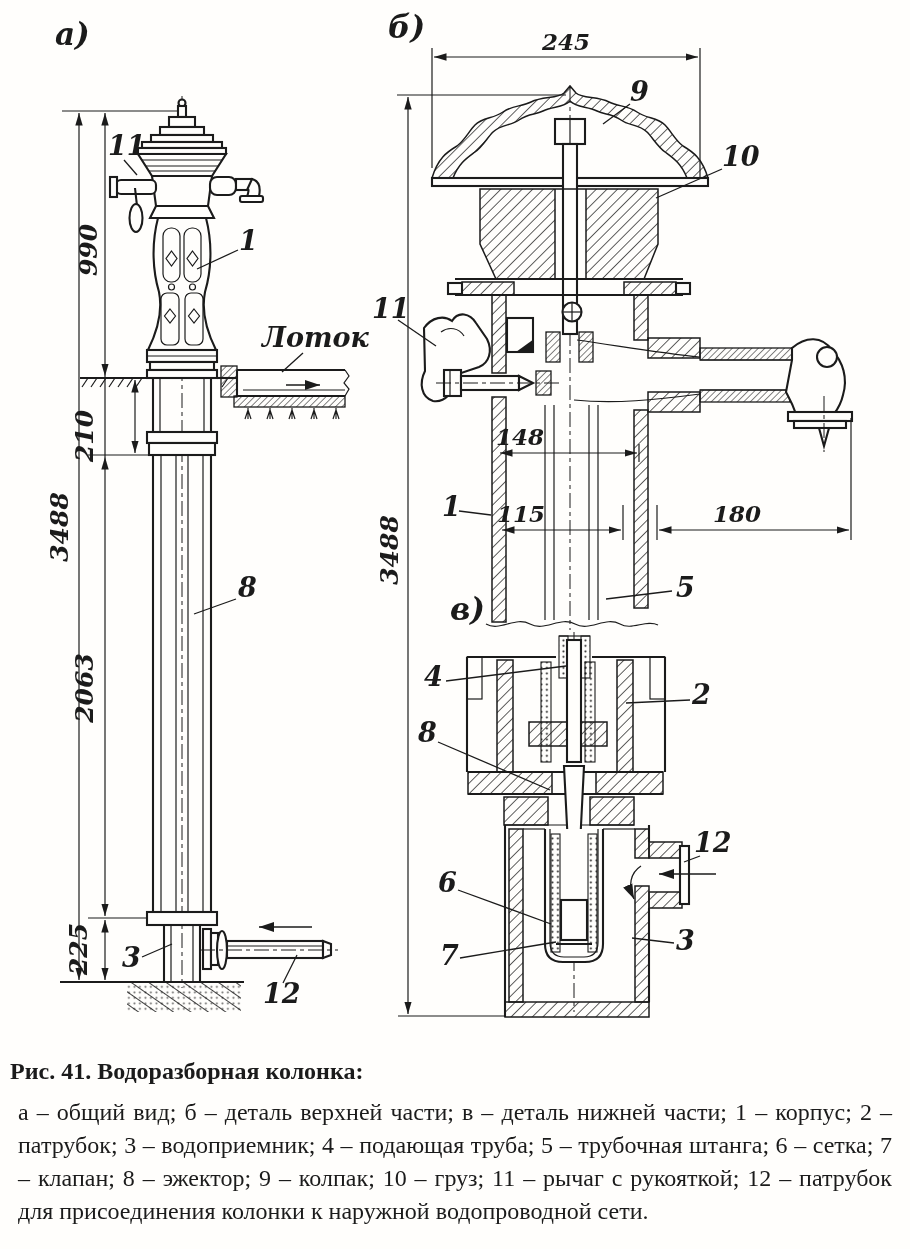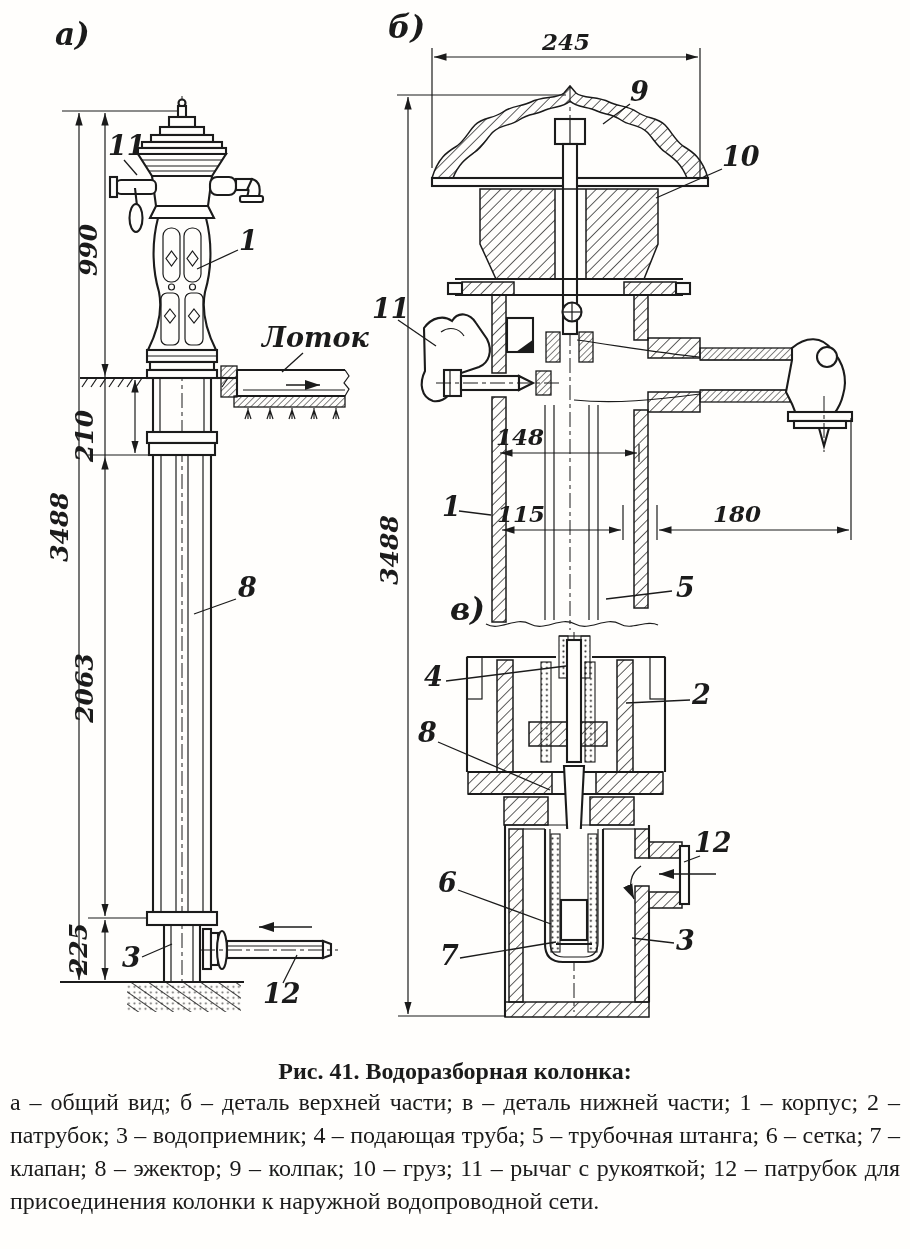--- a/index.html
+++ b/index.html
@@ -16,22 +16,22 @@
   .ht{fill:url(#h45);stroke:#1b1b1b;stroke-width:1.5;}
   .htd{fill:url(#h45d);stroke:#1b1b1b;stroke-width:1.3;}
   .dt{fill:url(#dots);stroke:#1b1b1b;stroke-width:1.1;}
   text{fill:#1b1b1b;}
   .dimtxt{font:italic 600 25px "DejaVu Serif",serif;}
   .dimtxt2{font:italic 600 23px "DejaVu Serif",serif;}
   .ref{font:italic 600 27px "DejaVu Serif",serif;}
   .viewlbl{font:italic 700 31px "DejaVu Serif",serif;}
   .trough{font:italic 600 27px "DejaVu Serif",serif;}
   .caption{position:absolute;left:10px;right:10px;top:1056px;}
-  .cap-title{text-align:center;font-weight:bold;font-size:24px;line-height:30px;margin:0 0 0 0;}
-  .cap-body{text-align:justify;font-size:24px;line-height:33px;margin:0;}
+  .cap-title{font-weight:bold;font-size:24px;line-height:30px;margin:0 0 10px 0;}
+  .cap-body{text-align:justify;font-size:24px;line-height:33px;margin:8px;}
 </style>
 </head>
 <body>
 
 <div class="page">
 <svg width="910" height="1052" viewBox="0 0 910 1052">
   <defs>
     <pattern id="h45" patternUnits="userSpaceOnUse" width="7.5" height="7.5" patternTransform="rotate(45)">
       <line x1="0" y1="0" x2="0" y2="7.5" stroke="#1b1b1b" stroke-width="1.4"></line>
     </pattern>

